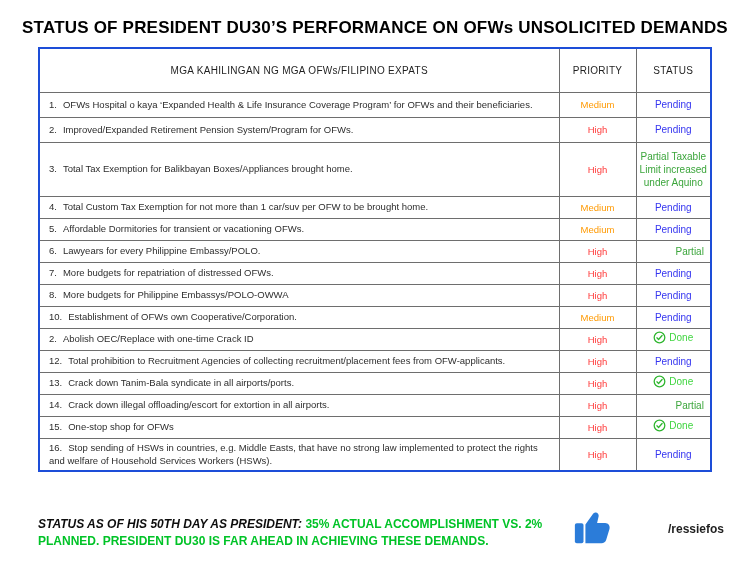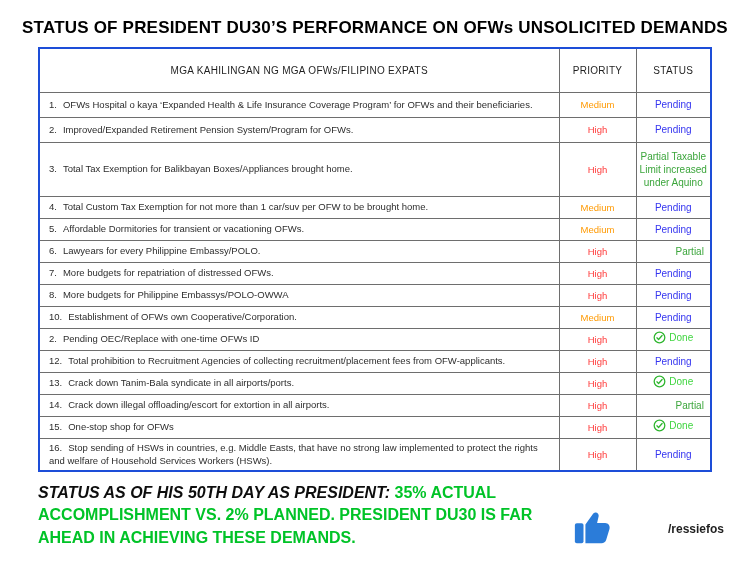--- a/index.html
+++ b/index.html
@@ -45,22 +45,22 @@
 
   td.cell-status { text-align: center; font-size: 10px; line-height: 1.3; padding: 2px; }
   td.cell-status .status-inner { display: inline-flex; align-items: center; justify-content: center; gap: 3px; }
   .status-pending { color: var(--blue); }
   .status-partial { color: var(--green_partial); padding-left: 33px; }
   .status-note { color: var(--green_partial); }
   .status-done { color: var(--green_done); }
   .check-icon { width: 13px; height: 13px; flex: 0 0 auto; display: inline-block; }
 
   .footer {
-    position: absolute; left: 38px; top: 482px; width: 548px;
-    font-size: 16px; line-height: 1.4;
+    position: absolute; left: 38px; top: 516px; width: 548px;
+    font-size: 12px; line-height: 1.4;
   }
   .footer .label { font-weight: bold; font-style: italic; color: #0d0d0d; }
   .footer .message { font-weight: bold; color: var(--footer_green); }
 
   .thumb { position: absolute; left: 572px; top: 502px; width: 46px; height: 48px; }
   .credit {
     position: absolute; left: 668px; top: 522px;
     font-size: 12px; font-weight: bold; color: #1f1f1f;
   }
 </style>
@@ -204,21 +204,21 @@
     </td>
     <td class="cell-status">
       <span class="status-inner status-pending">
 
         <span>Pending</span>
       </span>
     </td>
   </tr>
       <tr>
     <td class="cell-demand">
-      <span class="num">2.</span><span>Pending OEC/Replace with one-time OFWs ID</span>
+      <span class="num">2.</span><span>Abolish OEC/Replace with one-time Crack ID</span>
     </td>
     <td class="cell-priority">
       <span class="priority-high">High</span>
     </td>
     <td class="cell-status">
       <span class="status-inner status-done">
         <svg class="check-icon" viewBox="0 0 24 24" aria-hidden="true">
           <circle cx="12" cy="12" r="9.8" fill="none" stroke="#2FB62F" stroke-width="2.4"></circle>
           <path d="M7.2 12.6l3.1 3.1 6.5-7.4" fill="none" stroke="#2FB62F" stroke-width="2.4" stroke-linecap="round" stroke-linejoin="round"></path>
         </svg>

